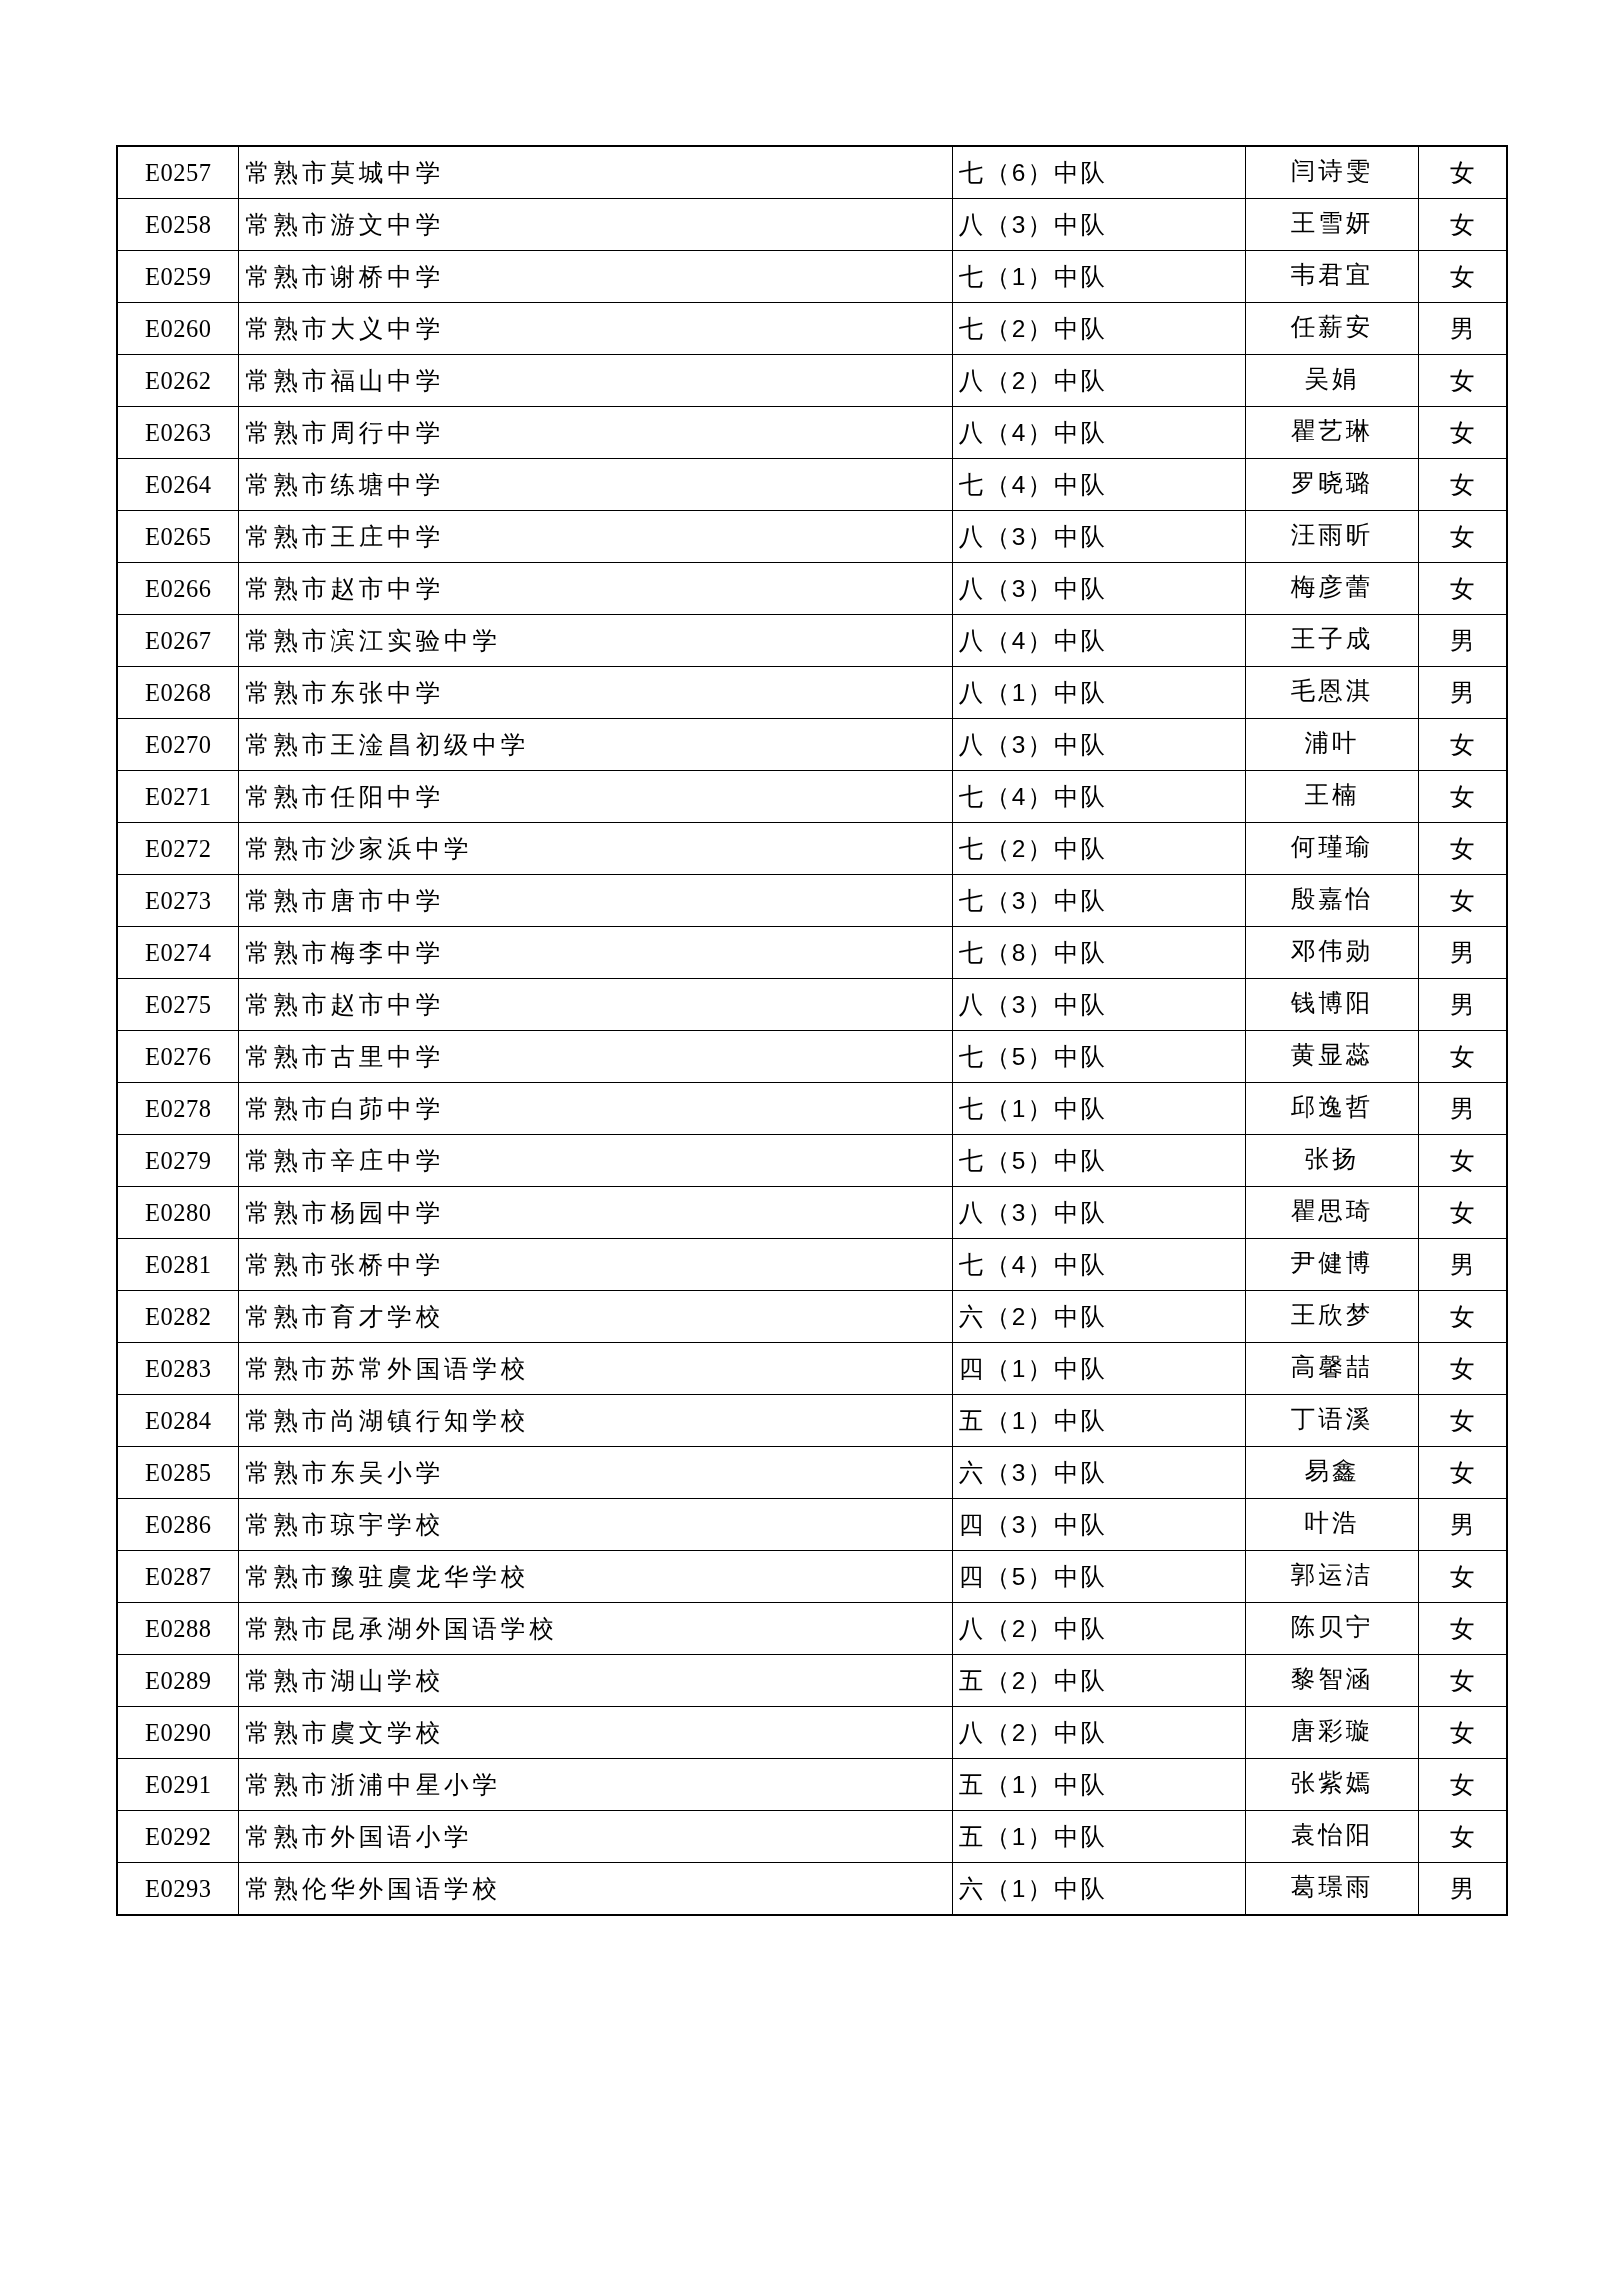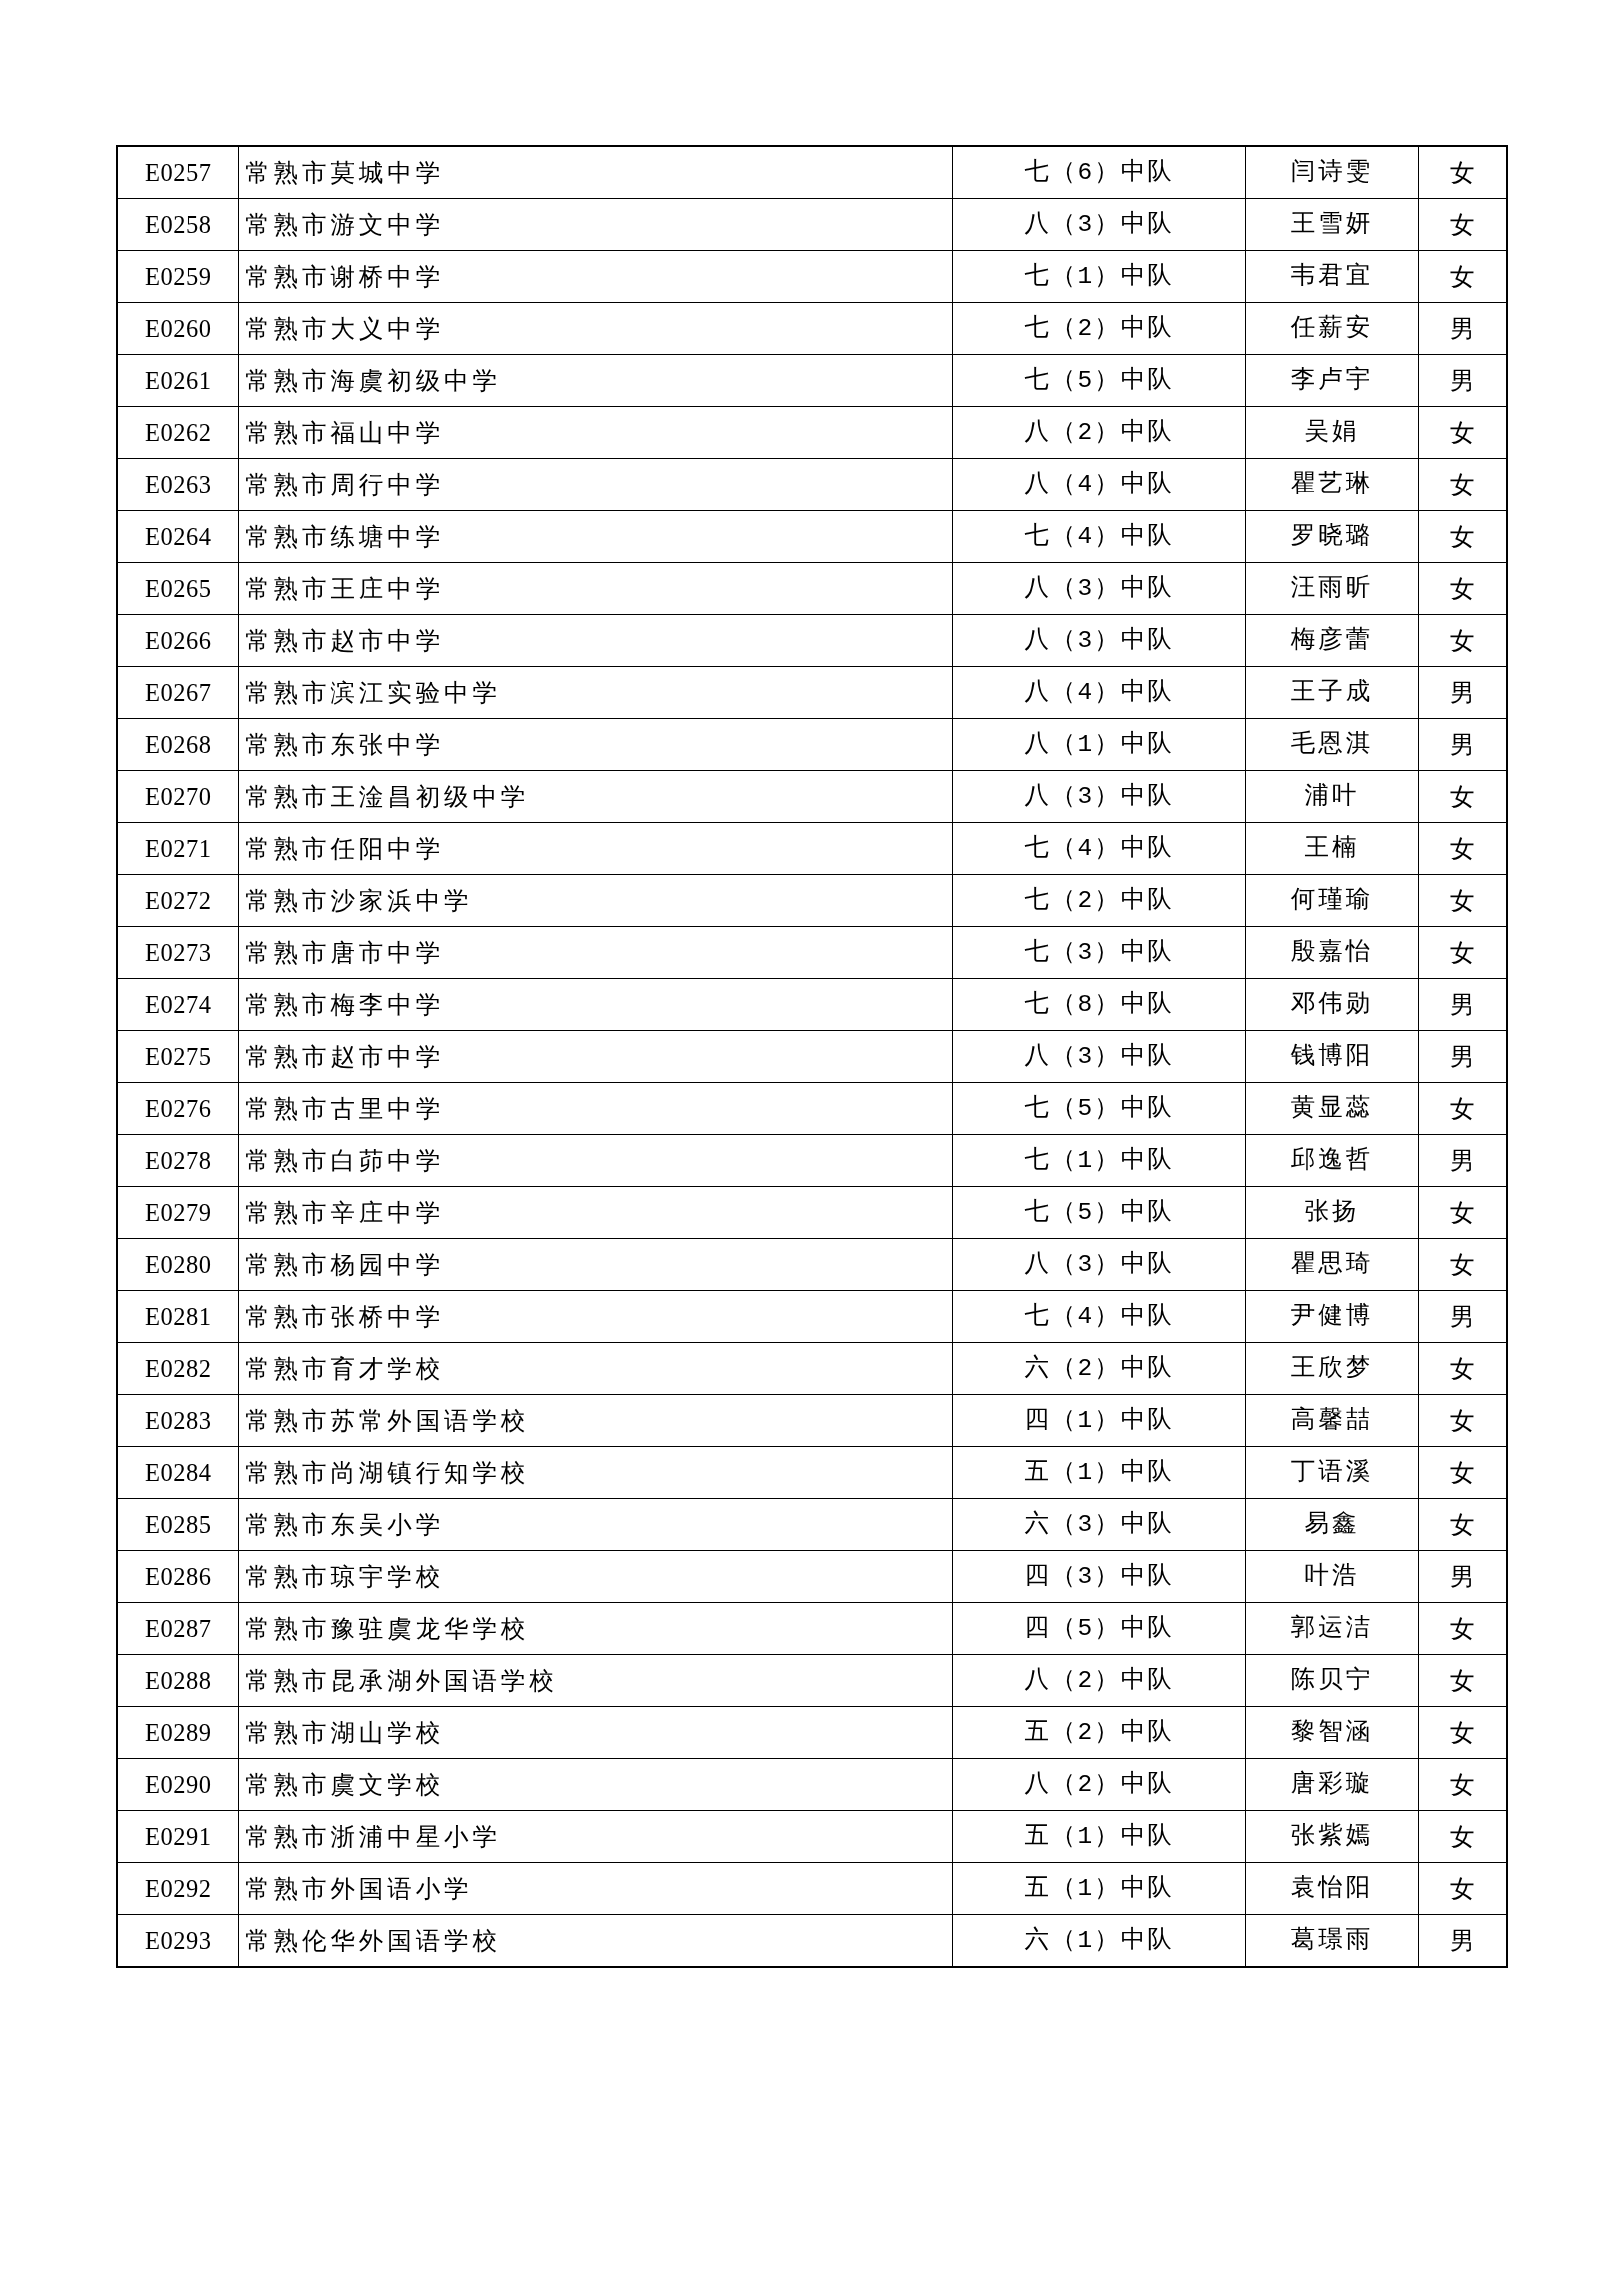--- a/index.html
+++ b/index.html
@@ -52,22 +52,22 @@
     font-size: 25.5px;
   }
   td.cell-school {
     font-family: "DejaVu Sans", "Liberation Sans", sans-serif;
     text-align: left;
     padding-left: 11.8px;
     letter-spacing: 3.9px;
     font-size: 24.5px;
   }
   td.cell-class {
-    font-family: Liberation Mono, monospace;
-    text-align: center;
+    font-family: Liberation Sans, sans-serif;
+    text-align: left;
     letter-spacing: 2px;
     font-size: 24.5px;
   }
   td.cell-name {
     font-family: Liberation Mono, monospace;
     text-align: center;
     letter-spacing: 2.9px;
     font-size: 24.5px;
   }
   td.cell-gender {
@@ -112,27 +112,20 @@
             <td class="cell-gender">女</td>
           </tr>
           <tr>
             <td class="cell-id">E0260</td>
             <td class="cell-school">常熟市大义中学</td>
             <td class="cell-class">七（2）中队</td>
             <td class="cell-name">任薪安</td>
             <td class="cell-gender">男</td>
           </tr>
           <tr>
-            <td class="cell-id">E0261</td>
-            <td class="cell-school">常熟市海虞初级中学</td>
-            <td class="cell-class">七（5）中队</td>
-            <td class="cell-name">李卢宇</td>
-            <td class="cell-gender">男</td>
-          </tr>
-          <tr>
             <td class="cell-id">E0262</td>
             <td class="cell-school">常熟市福山中学</td>
             <td class="cell-class">八（2）中队</td>
             <td class="cell-name">吴娟</td>
             <td class="cell-gender">女</td>
           </tr>
           <tr>
             <td class="cell-id">E0263</td>
             <td class="cell-school">常熟市周行中学</td>
             <td class="cell-class">八（4）中队</td>

